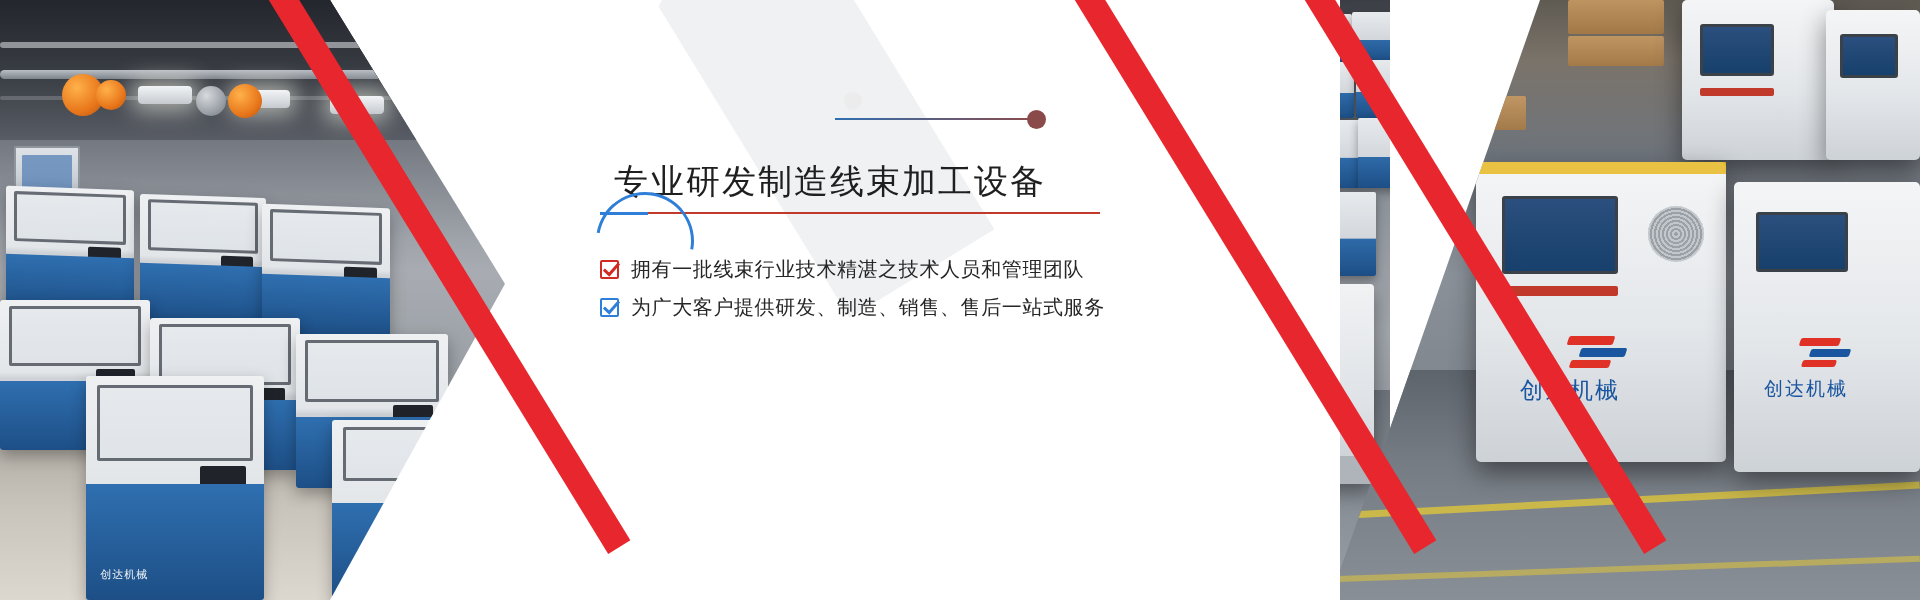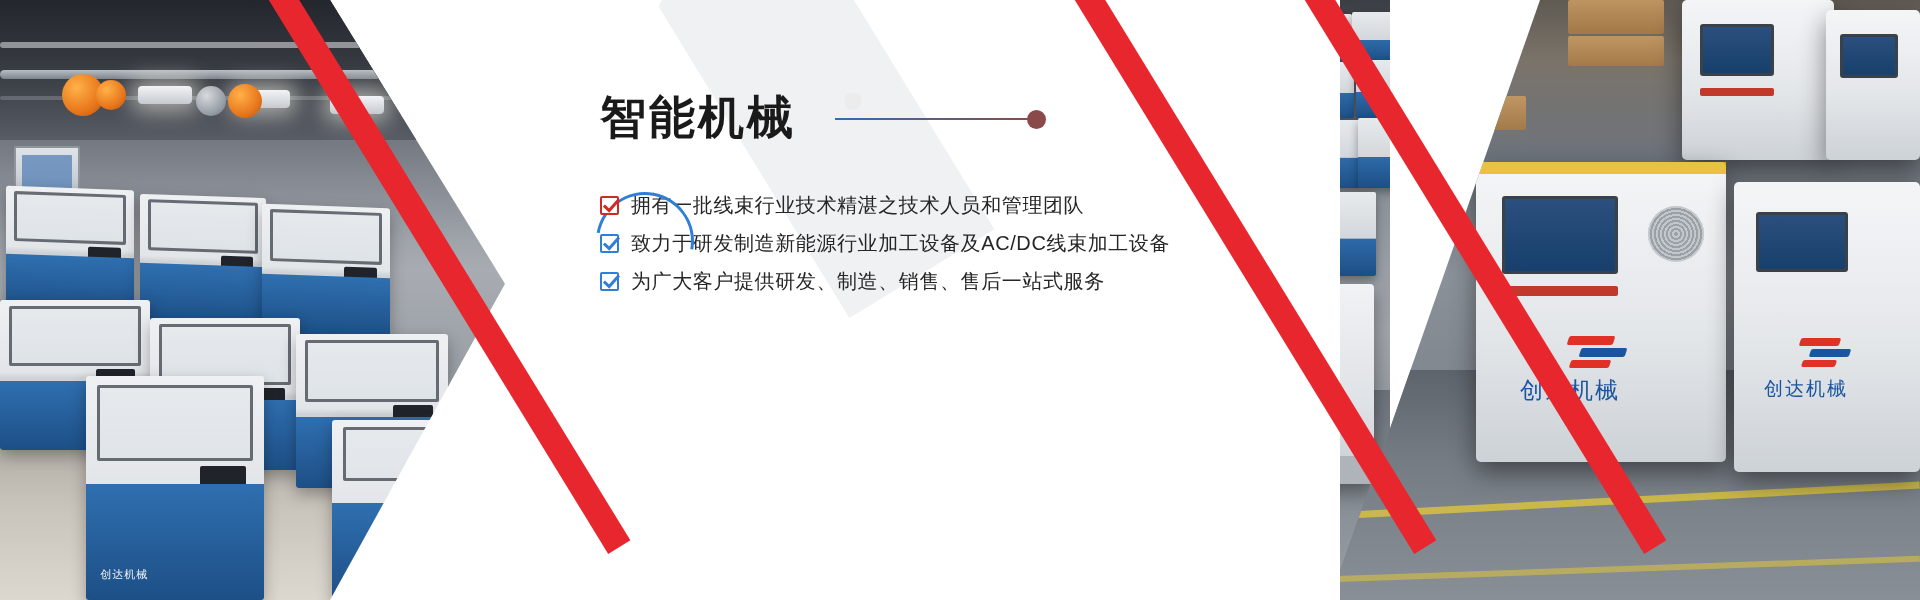--- a/index.html
+++ b/index.html
@@ -282,48 +282,44 @@
     <div class="ghost"></div>
   </div>
 
   <div class="stripe stripe-1"></div>
   <div class="stripe stripe-2"></div>
   <div class="stripe stripe-3"></div>
 
   <div class="content">
 
     <div class="title-row">
-      <div class="title">智能机械</div>
       <div class="deco-dot-b"></div>
       <div class="deco-line"></div>
       <div class="deco-dot-r"></div>
     </div>
 
+    <div class="subtitle-wrap">
+      <div class="subtitle">专业研发制造线束加工设备</div>
+      <div class="under-blue"></div>
+      <div class="under-red"></div>
+    </div>
 
     <div class="badge-arc"></div>
 
     <div class="bullets">
 
       <div class="bullet">
         <span class="chk red">
           <svg width="17" height="17" viewBox="0 0 17 17">
               <path d="M2 8.6 L6.2 12.6 L15 2.6" stroke="#d02a22" stroke-width="3" fill="none" stroke-linecap="square"></path>
             </svg>
         </span>
         <span class="btext">拥有一批线束行业技术精湛之技术人员和管理团队</span>
       </div>
 
-      <div class="bullet">
-        <span class="chk">
-          <svg width="17" height="17" viewBox="0 0 17 17">
-              <path d="M2 8.6 L6.2 12.6 L15 2.6" stroke="#2f7fd8" stroke-width="3" fill="none" stroke-linecap="square"></path>
-            </svg>
-        </span>
-        <span class="btext">致力于研发制造新能源行业加工设备及AC/DC线束加工设备</span>
-      </div>
 
       <div class="bullet">
         <span class="chk">
           <svg width="17" height="17" viewBox="0 0 17 17">
               <path d="M2 8.6 L6.2 12.6 L15 2.6" stroke="#2f7fd8" stroke-width="3" fill="none" stroke-linecap="square"></path>
             </svg>
         </span>
         <span class="btext">为广大客户提供研发、制造、销售、售后一站式服务</span>
       </div>
 

